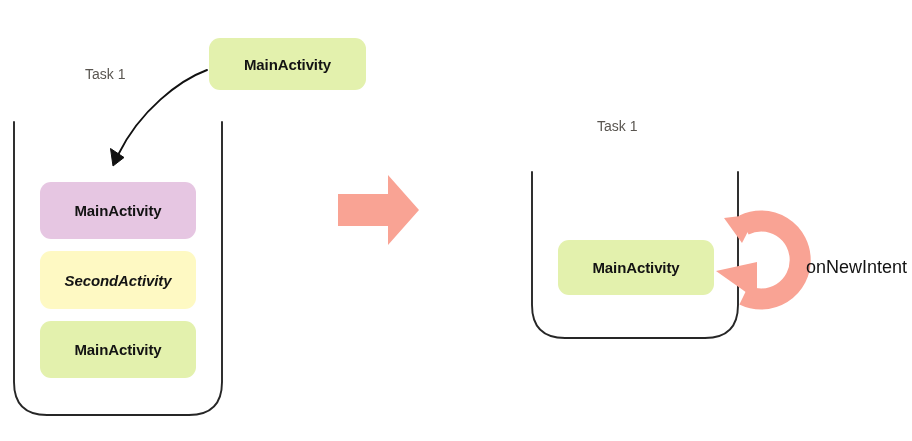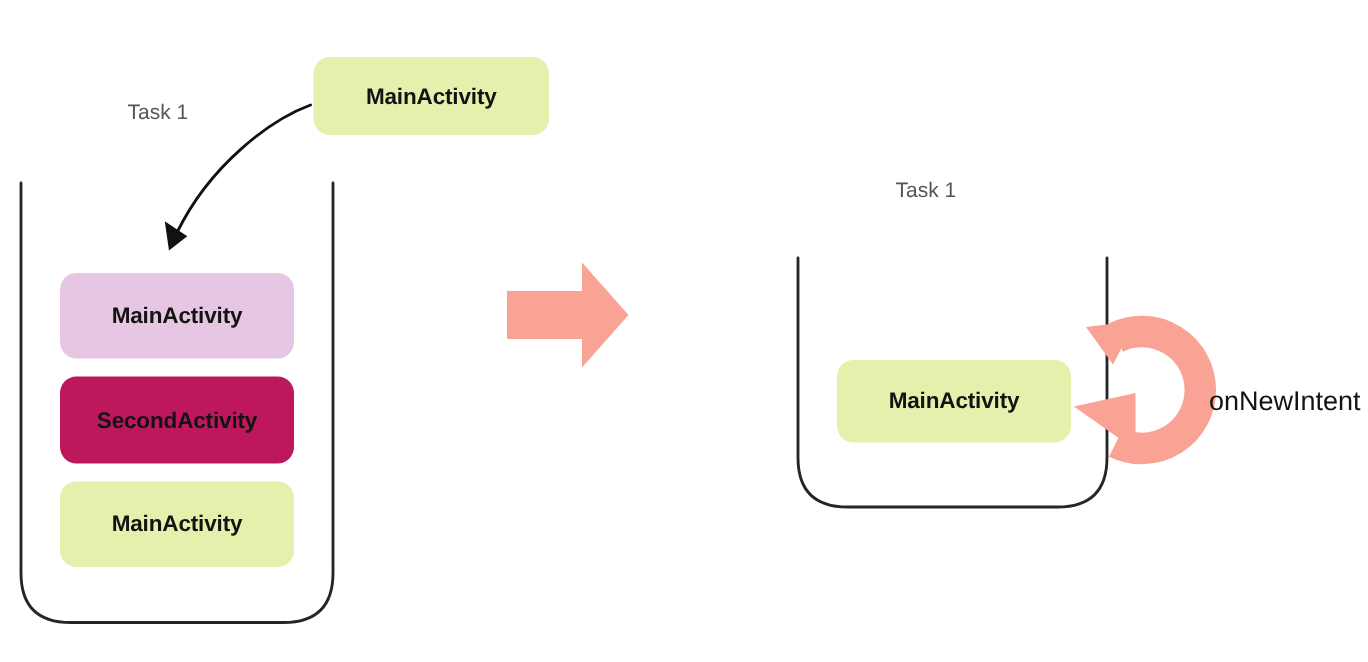--- a/index.html
+++ b/index.html
@@ -94,21 +94,21 @@
   <div class="activity-box" id="box-top-main" style="background:#e3f1ad;">
     <span>MainActivity</span>
   </div>
 
   <div class="task-label" id="label-task-left">Task 1</div>
 
   <div class="activity-box" id="box-third" style="background:#e6c6e2;">
     <span>MainActivity</span>
   </div>
 
-  <div class="activity-box" id="box-second" style="background:#be185d;">
+  <div class="activity-box" id="box-second" style="background:#fef9c3;font-style:italic;">
     <span>SecondActivity</span>
   </div>
 
   <div class="activity-box" id="box-left-main" style="background:#e3f1ad;">
     <span>MainActivity</span>
   </div>
 
   <div class="task-label" id="label-task-right">Task 1</div>
 
   <div class="activity-box" id="box-right-main" style="background:#e3f1ad;">

